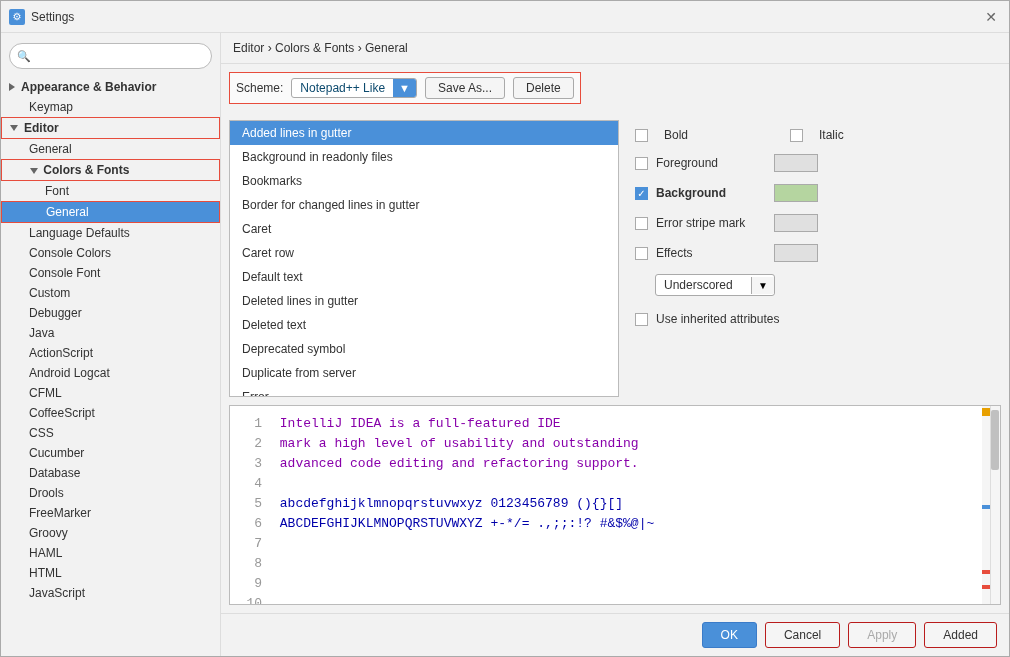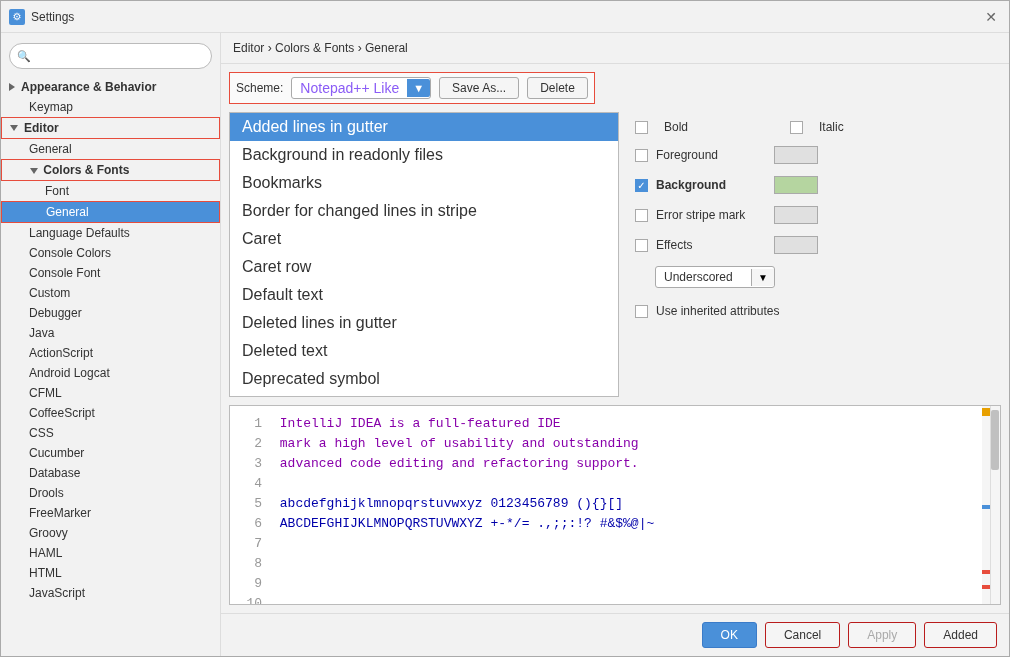--- a/index.html
+++ b/index.html
@@ -164,21 +164,21 @@
       display: flex;
       flex-direction: column;
       padding: 8px;
       overflow: hidden;
     }
 
     .scheme-row {
       display: flex;
       align-items: center;
       gap: 8px;
-      margin-bottom: 8px;
+      margin-bottom: 16px;
       border: 1px solid #e74c3c;
       padding: 4px 6px;
       background: #fafafa;
       width: fit-content;
     }
 
     .scheme-label {
       font-size: 12px;
       color: #333;
     }
@@ -186,22 +186,22 @@
     .scheme-select {
       display: flex;
       align-items: center;
       border: 1px solid #aaa;
       border-radius: 3px;
       background: white;
     }
 
     .scheme-select-text {
       padding: 2px 8px;
-      font-size: 14px;
-      color: #8b5cf6;
+      font-size: 12px;
+      color: #0c4a6e;
     }
 
     .scheme-select-btn {
       background: #4a90d9;
       color: white;
       border: none;
       padding: 3px 6px;
       cursor: pointer;
       font-size: 11px;
       border-radius: 0 2px 2px 0;
@@ -228,21 +228,21 @@
       width: 390px;
       border: 1px solid #bbb;
       background: white;
       overflow-y: auto;
     }
 
     .list-item {
       padding: 5px 12px;
       cursor: pointer;
       color: #333;
-      font-size: 16px;
+      font-size: 12px;
     }
 
     .list-item.selected {
       background: #4a90d9;
       color: white;
     }
 
     .right-panel {
       flex: 1;
       padding: 8px;
@@ -559,21 +559,21 @@
             <div class="list-item selected">
               <span>Added lines in gutter</span>
             </div>
             <div class="list-item">
               <span>Background in readonly files</span>
             </div>
             <div class="list-item">
               <span>Bookmarks</span>
             </div>
             <div class="list-item">
-              <span>Border for changed lines in stripe</span>
+              <span>Border for changed lines in gutter</span>
             </div>
             <div class="list-item">
               <span>Caret</span>
             </div>
             <div class="list-item">
               <span>Caret row</span>
             </div>
             <div class="list-item">
               <span>Default text</span>
             </div>

